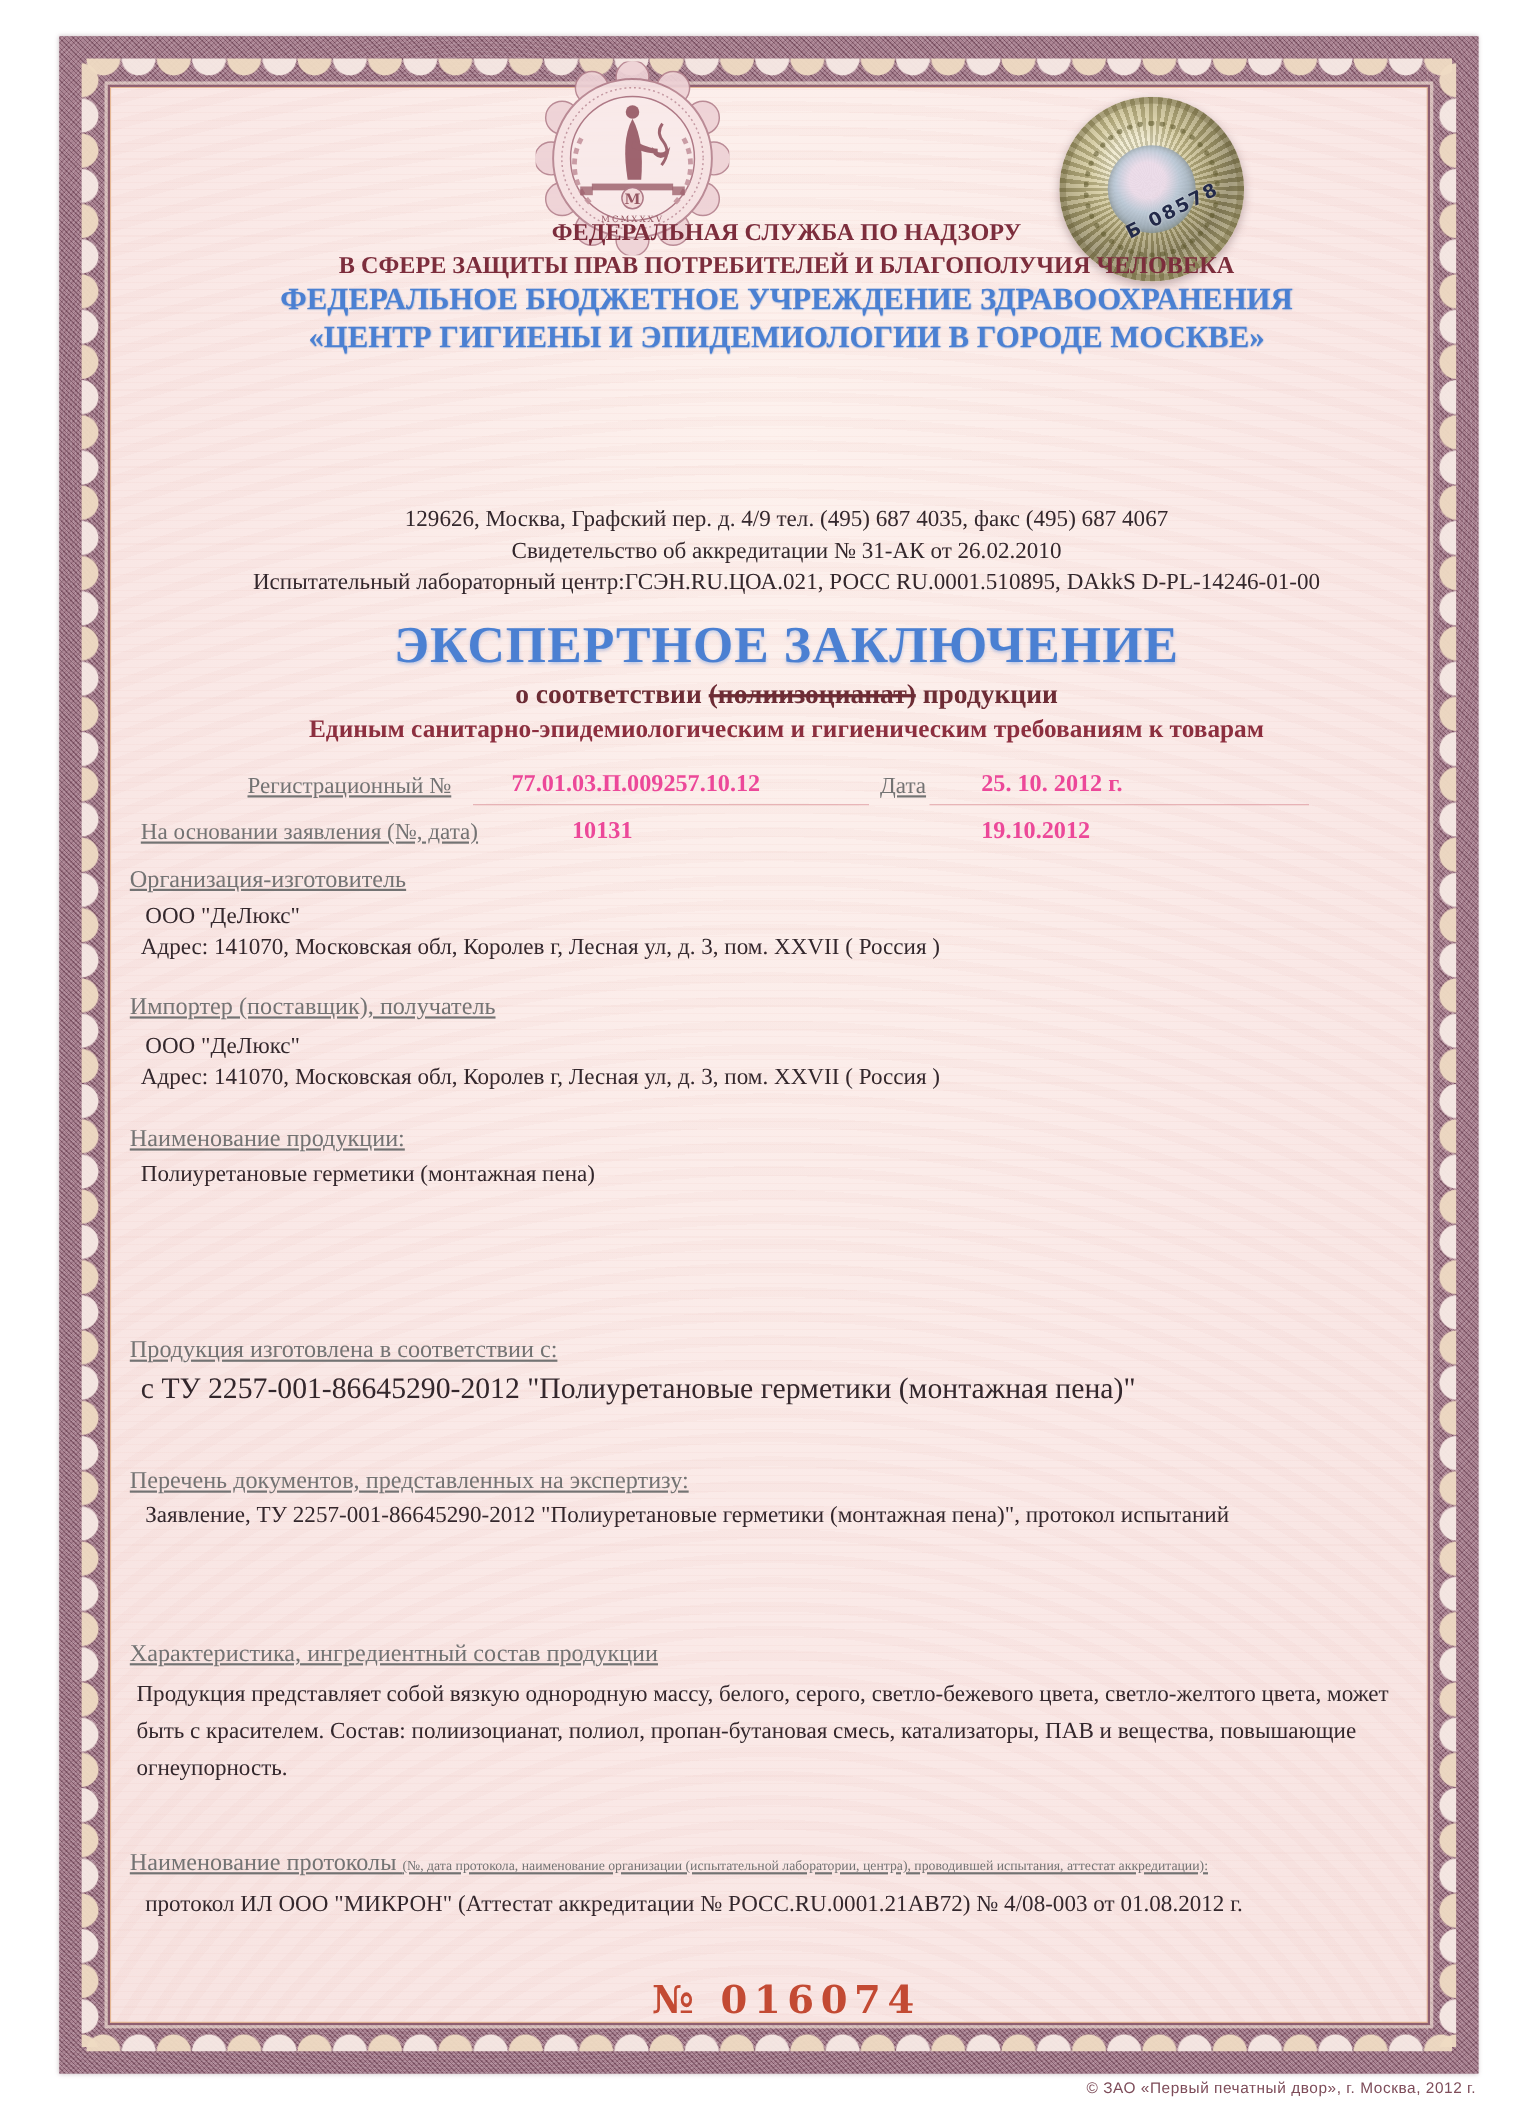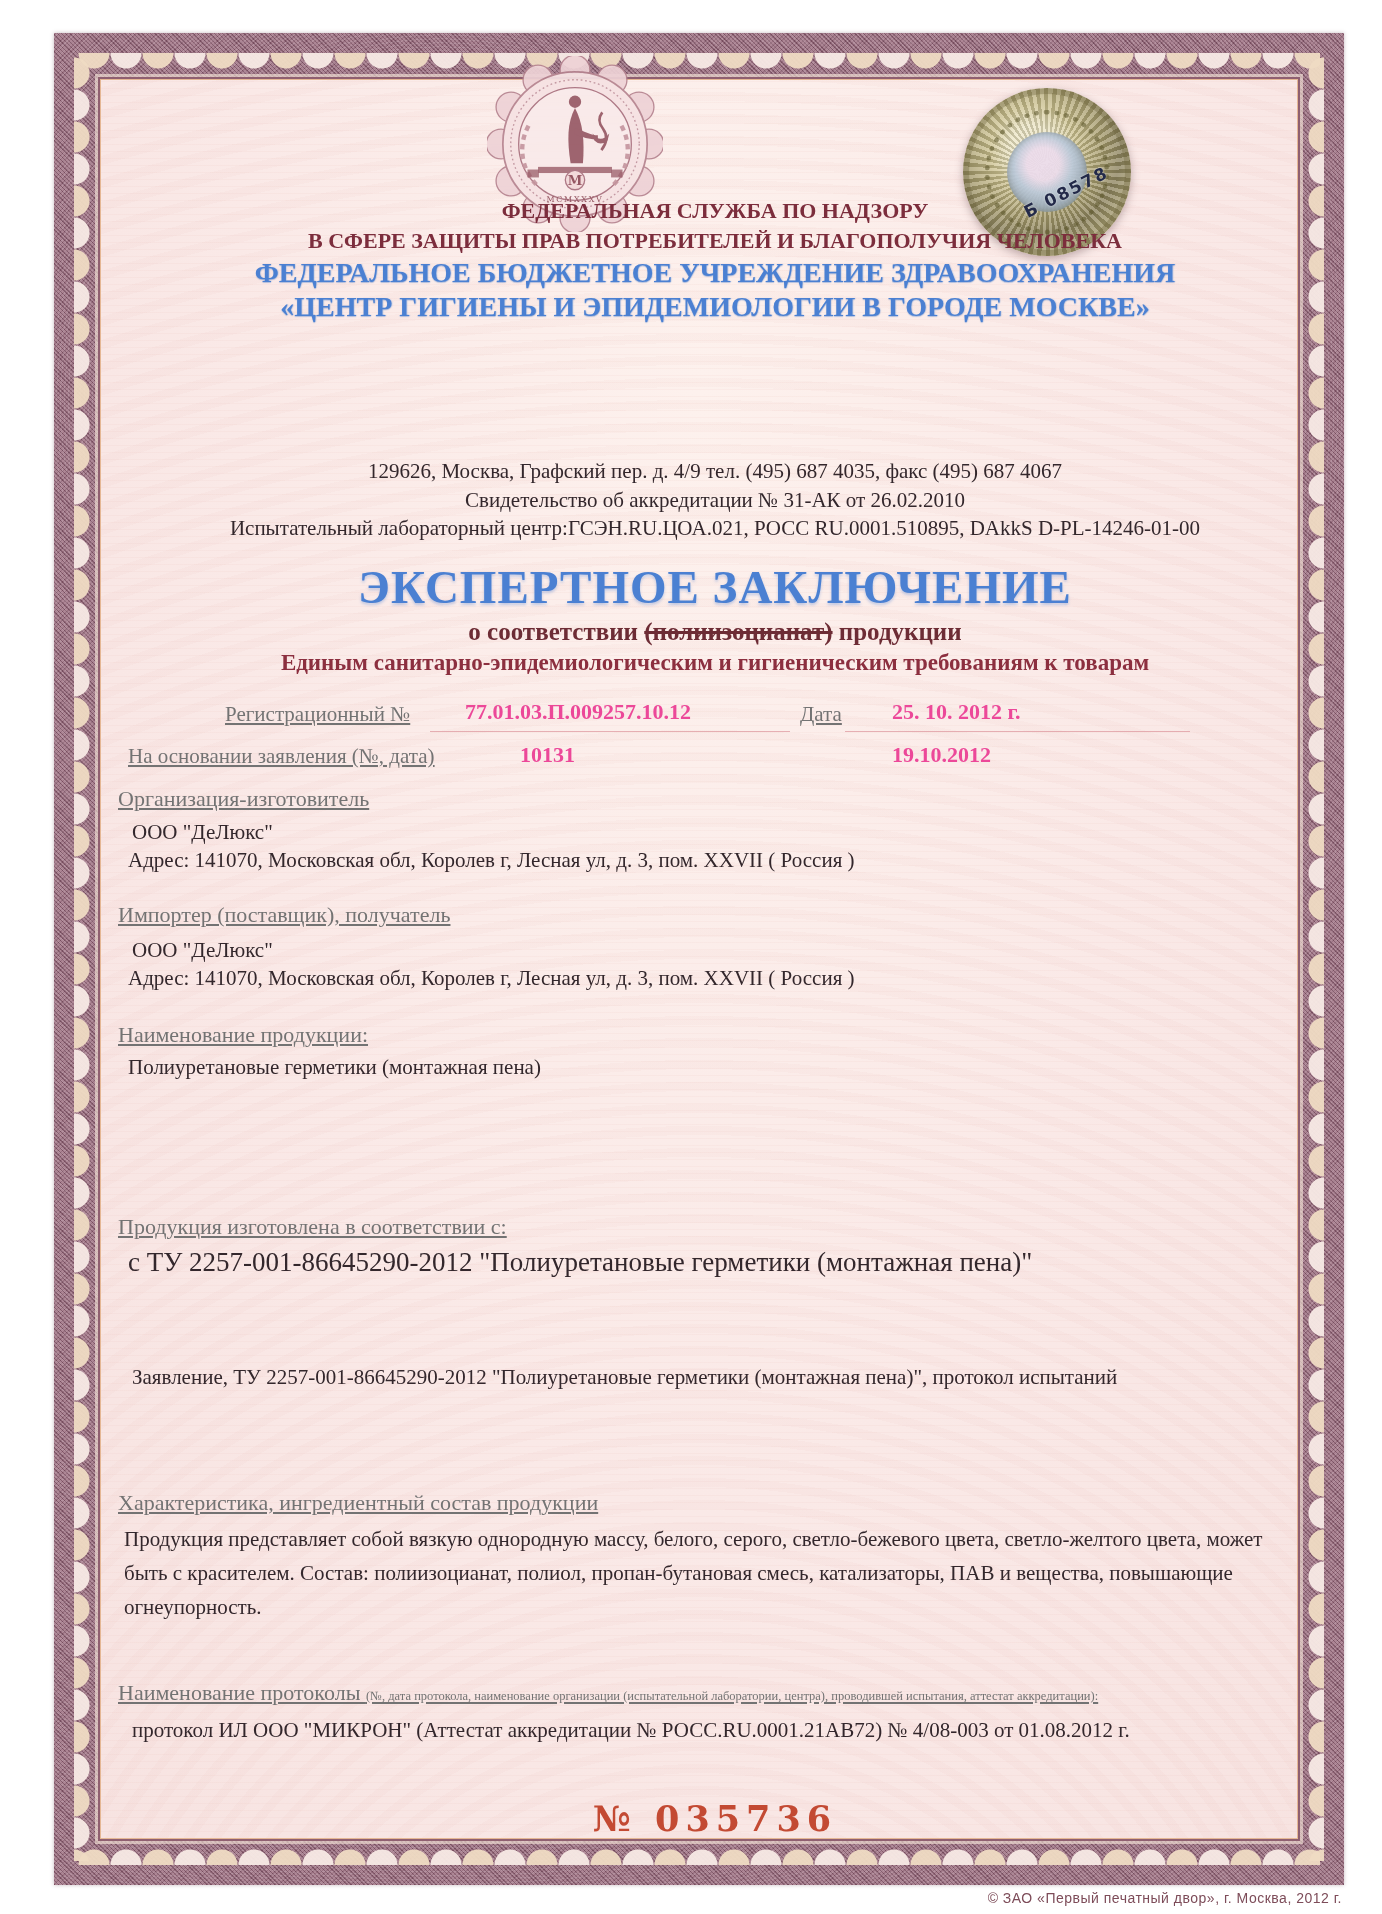--- a/index.html
+++ b/index.html
@@ -175,26 +175,27 @@
   <div class="abs maroon" style="left:118px;top:902px;font-size:22px;">Импортер (поставщик), получатель</div>
   <div class="abs ink" style="left:132px;top:938px;font-size:21px;">ООО "ДеЛюкс"</div>
   <div class="abs ink" style="left:128px;top:966px;font-size:21px;">Адрес: 141070, Московская обл, Королев г, Лесная ул, д. 3, пом. XXVII ( Россия )</div>
 
   <div class="abs maroon" style="left:118px;top:1022px;font-size:22px;">Наименование продукции:</div>
   <div class="abs ink" style="left:128px;top:1055px;font-size:21px;">Полиуретановые герметики (монтажная пена)</div>
 
   <div class="abs maroon" style="left:118px;top:1214px;font-size:22px;">Продукция изготовлена в соответствии с:</div>
   <div class="abs ink" style="left:128px;top:1247px;font-size:27px;">с ТУ 2257-001-86645290-2012 "Полиуретановые герметики (монтажная пена)"</div>
 
+  <div class="abs maroon" style="left:118px;top:1333px;font-size:22px;">Перечень документов, представленных на экспертизу:</div>
   <div class="abs ink" style="left:132px;top:1365px;font-size:21px;">Заявление, ТУ 2257-001-86645290-2012 "Полиуретановые герметики (монтажная пена)", протокол испытаний</div>
 
   <div class="abs maroon" style="left:118px;top:1490px;font-size:22px;">Характеристика, ингредиентный состав продукции</div>
   <div class="abs ink" style="left:124px;top:1522px;width:1140px;font-size:21px;line-height:1.62;">Продукция представляет собой вязкую однородную массу, белого, серого, светло-бежевого цвета, светло-желтого цвета, может быть с красителем. Состав: полиизоцианат, полиол, пропан-бутановая смесь, катализаторы, ПАВ и вещества, повышающие огнеупорность.</div>
 
   <div class="abs maroon" style="left:118px;top:1680px;font-size:22px;width:1160px;">
     <span>Наименование протоколы </span><span class="smallnote">(№, дата протокола, наименование организации (испытательной лаборатории, центра), проводившей испытания, аттестат аккредитации):</span>
   </div>
   <div class="abs ink" style="left:132px;top:1718px;font-size:21px;">протокол ИЛ ООО "МИКРОН" (Аттестат аккредитации № РОСС.RU.0001.21АВ72) № 4/08-003 от 01.08.2012 г.</div>
 
-  <div class="abs ctr serial" style="top:1798px;font-size:35px;">№ 035736</div>
+  <div class="abs ctr serial" style="top:1798px;font-size:35px;">№ 016074</div>
 
   <div class="abs footer" style="right:40px;top:1890px;font-size:14px;">© ЗАО «Первый печатный двор»,  г. Москва,  2012 г.</div>
 </div>
 
 </body></html>

